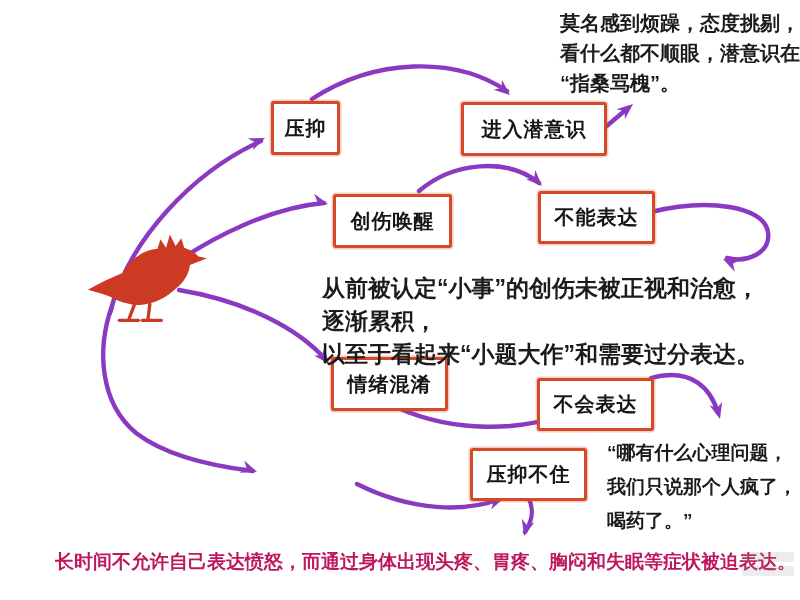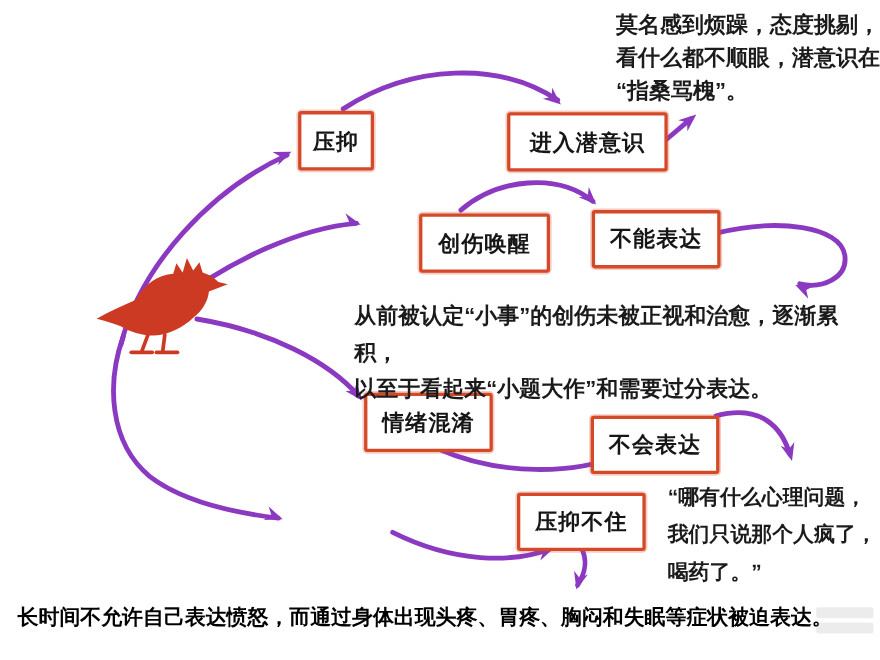--- a/index.html
+++ b/index.html
@@ -7,23 +7,23 @@
   .canvas{position:relative;width:800px;height:600px;background:#ffffff;overflow:hidden;}
   .layer{position:absolute;left:0;top:0;width:800px;height:600px;pointer-events:none;}
   .node{
     position:absolute;display:flex;align-items:center;justify-content:center;
     background:#ffffff;border:3.5px solid #d44a28;border-radius:3px;
     box-shadow:0 0 0 1.5px rgba(212,74,40,.28);
     font-weight:bold;font-size:20px;color:#161616;letter-spacing:1px;
   }
   .txt{position:absolute;font-weight:bold;color:#1b1b1b;white-space:pre-line;}
   .txt-topright{left:560px;top:8px;width:250px;font-size:20px;line-height:30px;}
-  .txt-middle{left:322px;top:272px;width:440px;font-size:20px;line-height:33px;}
+  .txt-middle{left:322px;top:272px;width:440px;font-size:23px;line-height:33px;}
   .txt-quote{left:607px;top:436px;width:200px;font-size:19px;line-height:34px;}
-  .txt-bottom{left:16px;top:549px;width:780px;font-size:19px;line-height:26px;color:#000000;}
+  .txt-bottom{left:16px;top:549px;width:780px;font-size:19px;line-height:26px;color:#be185d;text-align:right;}
   .bird-caption{position:absolute;left:34px;top:331px;font-weight:bold;font-size:23px;color:#141414;letter-spacing:1px;}
   .bird-svg{position:absolute;left:85px;top:227px;width:124px;height:97px;}
   .watermark{position:absolute;right:6px;bottom:12px;width:52px;height:40px;opacity:.18;}
   .watermark span{display:block;background:#9a9a9a;height:10px;border-radius:2px;margin:4px 0;}
 </style>
 </head>
 <body>
 
 <div class="canvas">
 
@@ -77,21 +77,21 @@
     </g>
   </svg>
 
 
   <div class="node" style="left:271px;top:101px;width:63px;height:48px;">
     <span>压抑</span>
   </div>
   <div class="node" style="left:461px;top:102px;width:140px;height:48px;">
     <span>进入潜意识</span>
   </div>
-  <div class="node" style="left:333px;top:194px;width:113px;height:48px;margin-left:48px;">
+  <div class="node" style="left:333px;top:194px;width:113px;height:48px;">
     <span>创伤唤醒</span>
   </div>
   <div class="node" style="left:538px;top:191px;width:111px;height:47px;">
     <span>不能表达</span>
   </div>
   <div class="node" style="left:331px;top:357px;width:111px;height:48px;">
     <span>情绪混淆</span>
   </div>
   <div class="node" style="left:537px;top:378px;width:111px;height:47px;">
     <span>不会表达</span>

